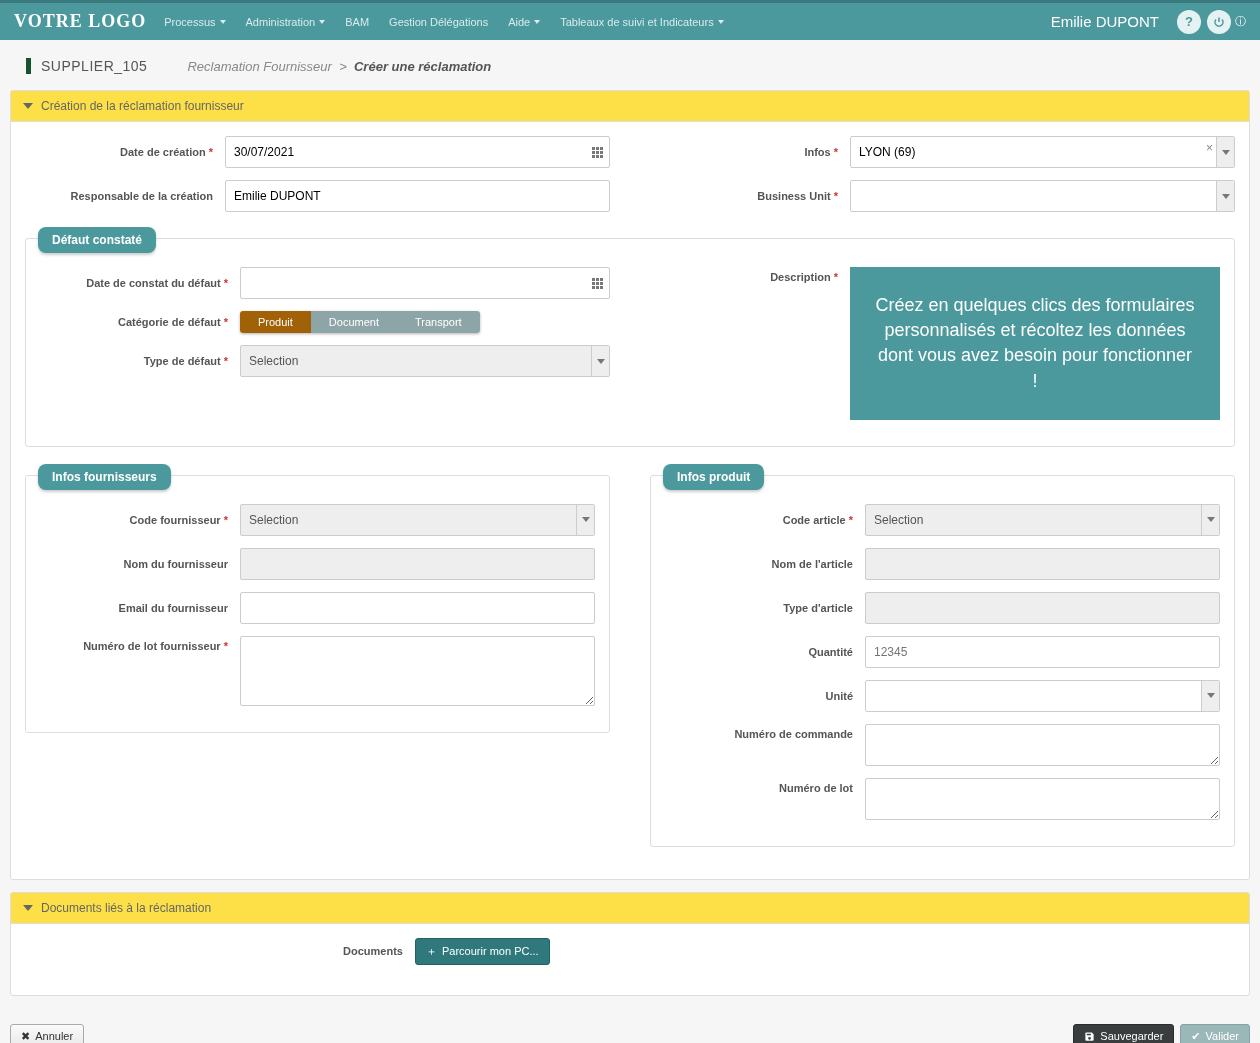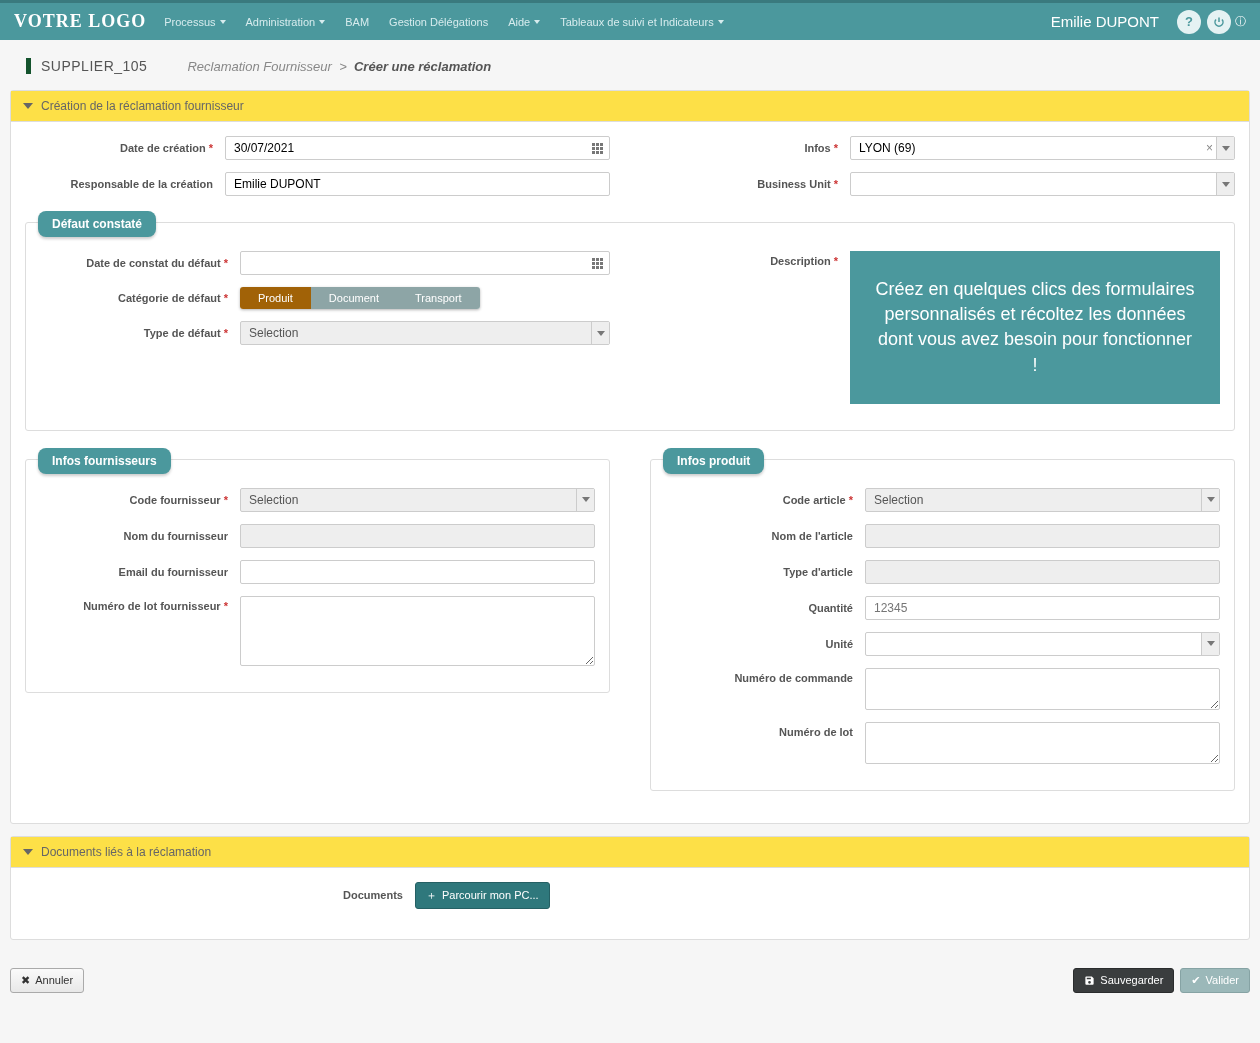--- a/index.html
+++ b/index.html
@@ -25,21 +25,21 @@
 .panel-head { background: #fde047; border-bottom: 1px solid #ddd; padding: 8px 12px; font-size: 12px; color: #666; display: flex; align-items: center; gap: 8px; }
 .panel-body { padding: 14px 14px 18px; }
 .collapse-caret { width: 0; height: 0; border-left: 5px solid transparent; border-right: 5px solid transparent; border-top: 6px solid #666; display: inline-block; }
 
 .row2 { display: flex; gap: 40px; }
 .col { flex: 1; }
 .form-row { display: flex; align-items: center; margin-bottom: 12px; }
 .form-row.top { align-items: flex-start; }
 .form-label { width: 200px; text-align: right; padding-right: 12px; font-weight: bold; font-size: 11px; color: #555; }
 .req { color: #c33; }
-.form-control { flex: 1; height: 24px; border: 1px solid #ccc; border-radius: 2px; padding: 0 8px; font-size: 12px; background: #fff; }
+.form-control { flex: 1; height: 32px; border: 1px solid #ccc; border-radius: 2px; padding: 0 8px; font-size: 12px; background: #fff; }
 .form-control.readonly { background: #eee; color: #555; }
 .form-control.ta { height: 70px; padding: 6px 8px; resize: both; }
 .form-control.ta-sm { height: 42px; }
 .with-icon { position: relative; flex: 1; display: flex; }
 .with-icon .form-control { flex: 1; padding-right: 28px; }
 .input-addon { position: absolute; right: 1px; top: 1px; bottom: 1px; width: 24px; background: #eee; border-left: 1px solid #ccc; display: flex; align-items: center; justify-content: center; color: #777; cursor: pointer; font-size: 13px; }
 .input-addon.plain { background: transparent; border-left: none; }
 .cal-icon { display: inline-grid; grid-template-columns: repeat(3,3px); grid-template-rows: repeat(3,3px); gap: 1px; }
 .cal-icon span { background: #777; }
 .select-wrap { flex: 1; position: relative; display: flex; }

